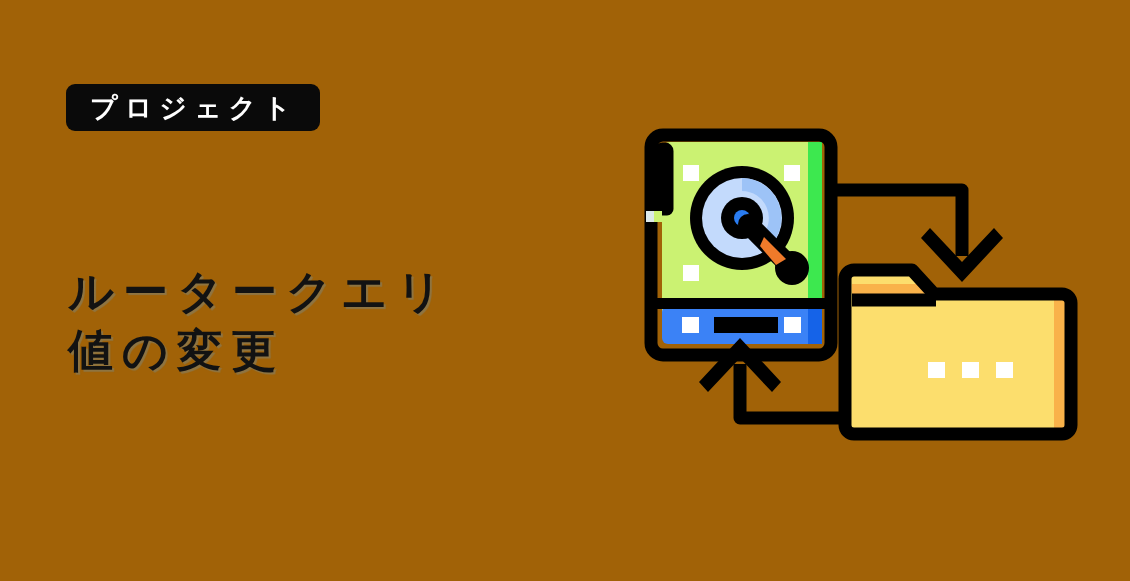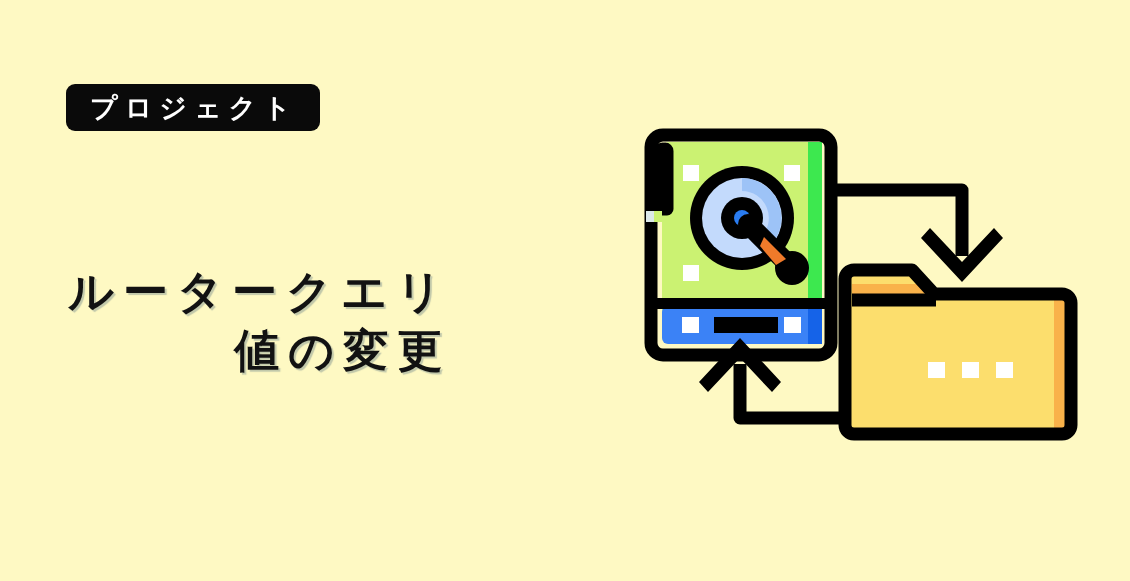--- a/index.html
+++ b/index.html
@@ -9,21 +9,21 @@
   body {
     width: 1130px;
     height: 581px;
     overflow: hidden;
     font-family: "DejaVu Sans", "Liberation Sans", sans-serif;
   }
   .slide {
     position: relative;
     width: 1130px;
     height: 581px;
-    background: #fef9c3;
+    background: #a16207;
     overflow: hidden;
   }
 
   
   .text-col {
     position: absolute;
     left: 66px;
     top: 0;
     width: 560px;
     height: 581px;
@@ -53,21 +53,20 @@
     left: 2px;
     top: 262px;
     margin: 0;
     color: #121212;
     font-size: 45px;
     font-weight: 700;
     letter-spacing: 9px;
     line-height: 1.32;
     white-space: pre-line;
     text-shadow: 2px 2px 1px rgba(120,140,140,0.45);
-    text-align: right;
   }
 
   
   .art {
     position: absolute;
     left: 640px;
     top: 110px;
     width: 460px;
     height: 340px;
   }

